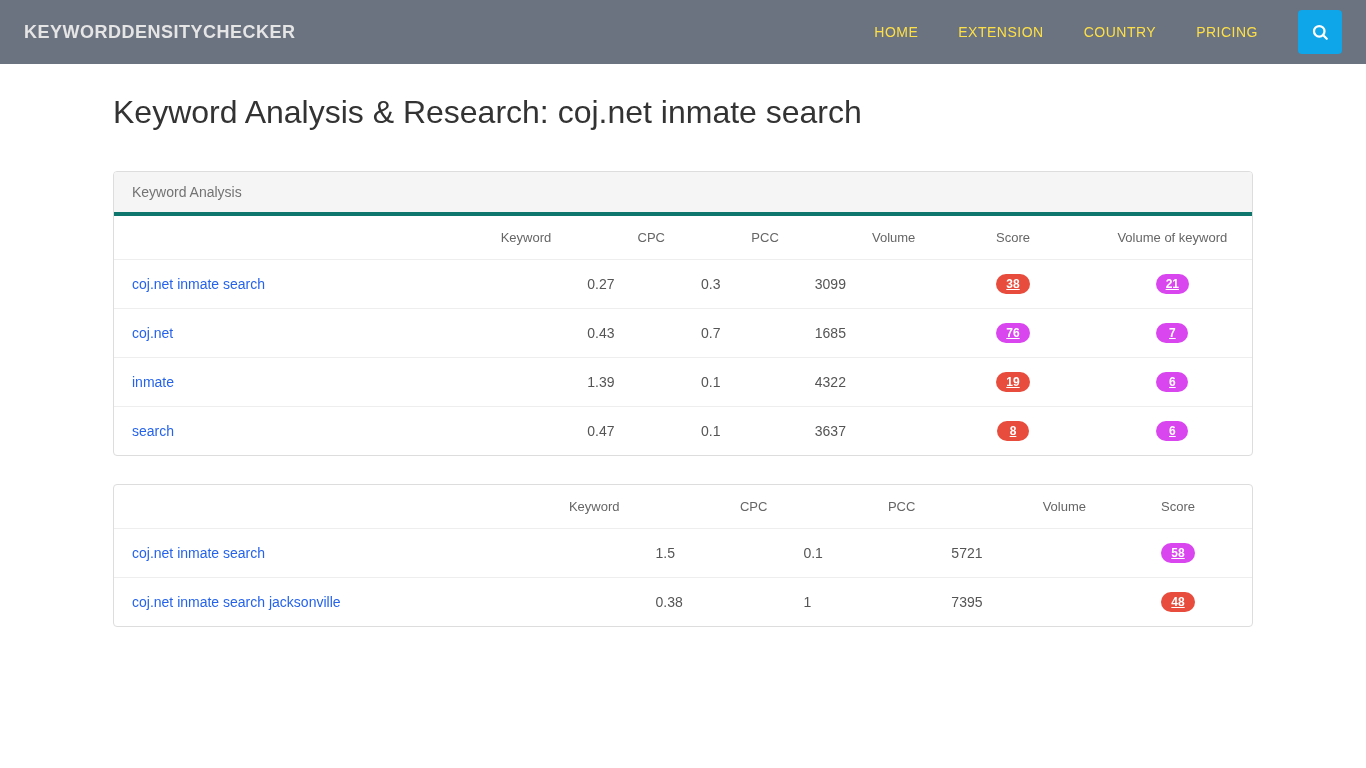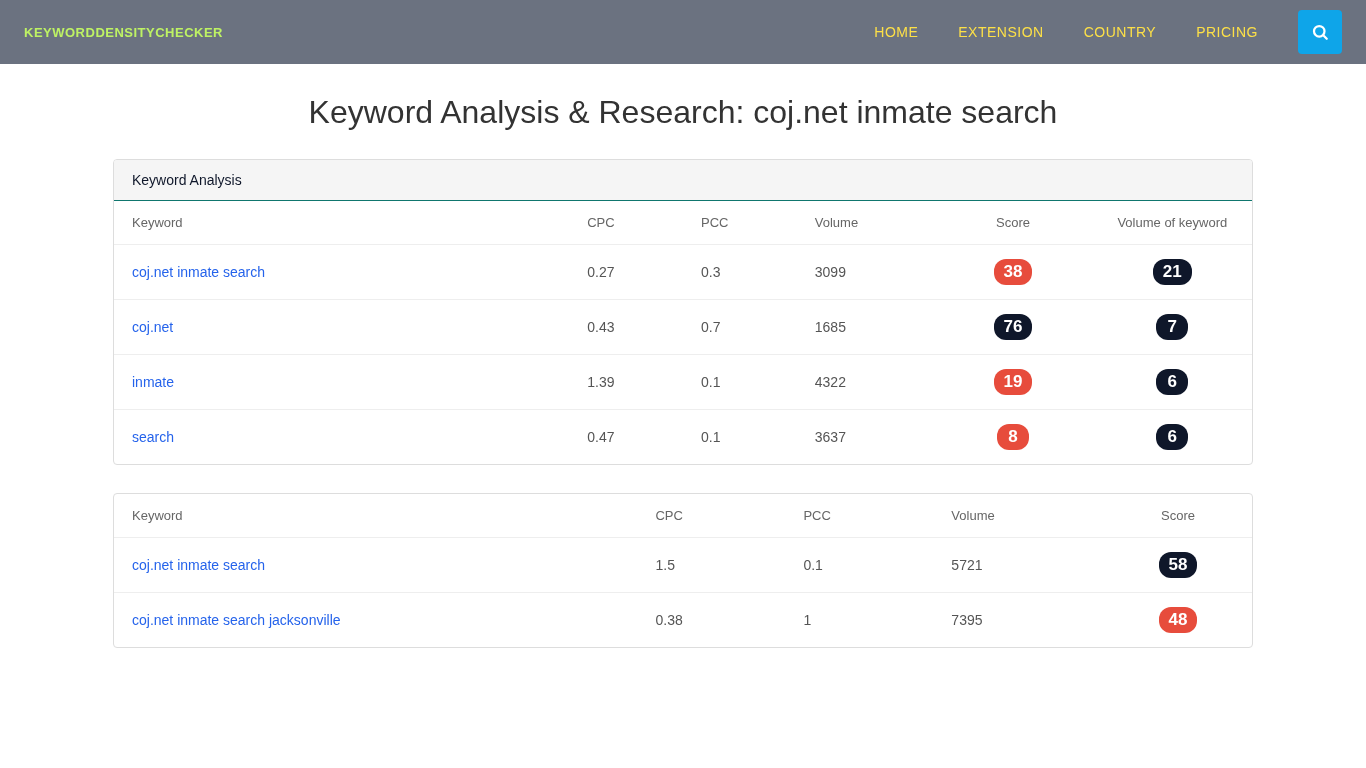--- a/index.html
+++ b/index.html
@@ -7,23 +7,23 @@
 
     
     nav {
       background: #6b7280;
       display: flex;
       align-items: center;
       padding: 0 24px;
       height: 64px;
     }
     .nav-brand {
-      color: #bef264;
+      color: #e5e5e5;
       font-weight: bold;
-      font-size: 13px;
+      font-size: 18px;
       letter-spacing: 0.5px;
       flex: 0 0 auto;
       margin-right: auto;
     }
     .nav-links {
       display: flex;
       gap: 40px;
       list-style: none;
     }
     .nav-links li a {
@@ -47,50 +47,50 @@
       font-size: 18px;
     }
 
     
     .main-content {
       max-width: 1180px;
       margin: 0 auto;
       padding: 30px 20px;
     }
     .page-title {
-      text-align: center;
+      text-align: left;
       font-size: 32px;
       font-weight: 400;
       color: #333;
-      margin-bottom: 28px;
+      margin-bottom: 40px;
     }
 
     
     .card {
       border: 1px solid #ddd;
       border-radius: 4px;
       margin-bottom: 28px;
       overflow: hidden;
     }
     .card-header {
       background: #f5f5f5;
       padding: 12px 18px;
       font-size: 14px;
-      color: #0f172a;
-      border-bottom: 1px solid #0f766e;
+      color: #737373;
+      border-bottom: 4px solid #0f766e;
     }
 
     
     table {
       width: 100%;
       border-collapse: collapse;
     }
     thead th {
       padding: 14px 18px;
-      text-align: left;
+      text-align: right;
       font-size: 13px;
       color: #666;
       font-weight: normal;
       border-bottom: 1px solid #eee;
     }
     tbody tr {
       border-bottom: 1px solid #eee;
     }
     tbody tr:last-child {
       border-bottom: none;
@@ -103,27 +103,28 @@
     tbody td a {
       color: #2563eb;
       text-decoration: none;
     }
 
     .badge {
       display: inline-block;
       padding: 3px 10px;
       border-radius: 12px;
       color: #fff;
-      font-size: 17px;
+      font-size: 12px;
       font-weight: bold;
       min-width: 32px;
       text-align: center;
+      text-decoration: underline;
     }
     .badge-red { background: #e74c3c; }
-    .badge-green { background: #0f172a; }
+    .badge-green { background: #d946ef; }
 
     
     .tbl1 th:nth-child(1), .tbl1 td:nth-child(1) { width: 40%; }
     .tbl1 th:nth-child(2), .tbl1 td:nth-child(2) { width: 10%; }
     .tbl1 th:nth-child(3), .tbl1 td:nth-child(3) { width: 10%; }
     .tbl1 th:nth-child(4), .tbl1 td:nth-child(4) { width: 12%; }
     .tbl1 th:nth-child(5), .tbl1 td:nth-child(5) { width: 14%; text-align: center; }
     .tbl1 th:nth-child(6), .tbl1 td:nth-child(6) { width: 14%; text-align: center; }
 
     

